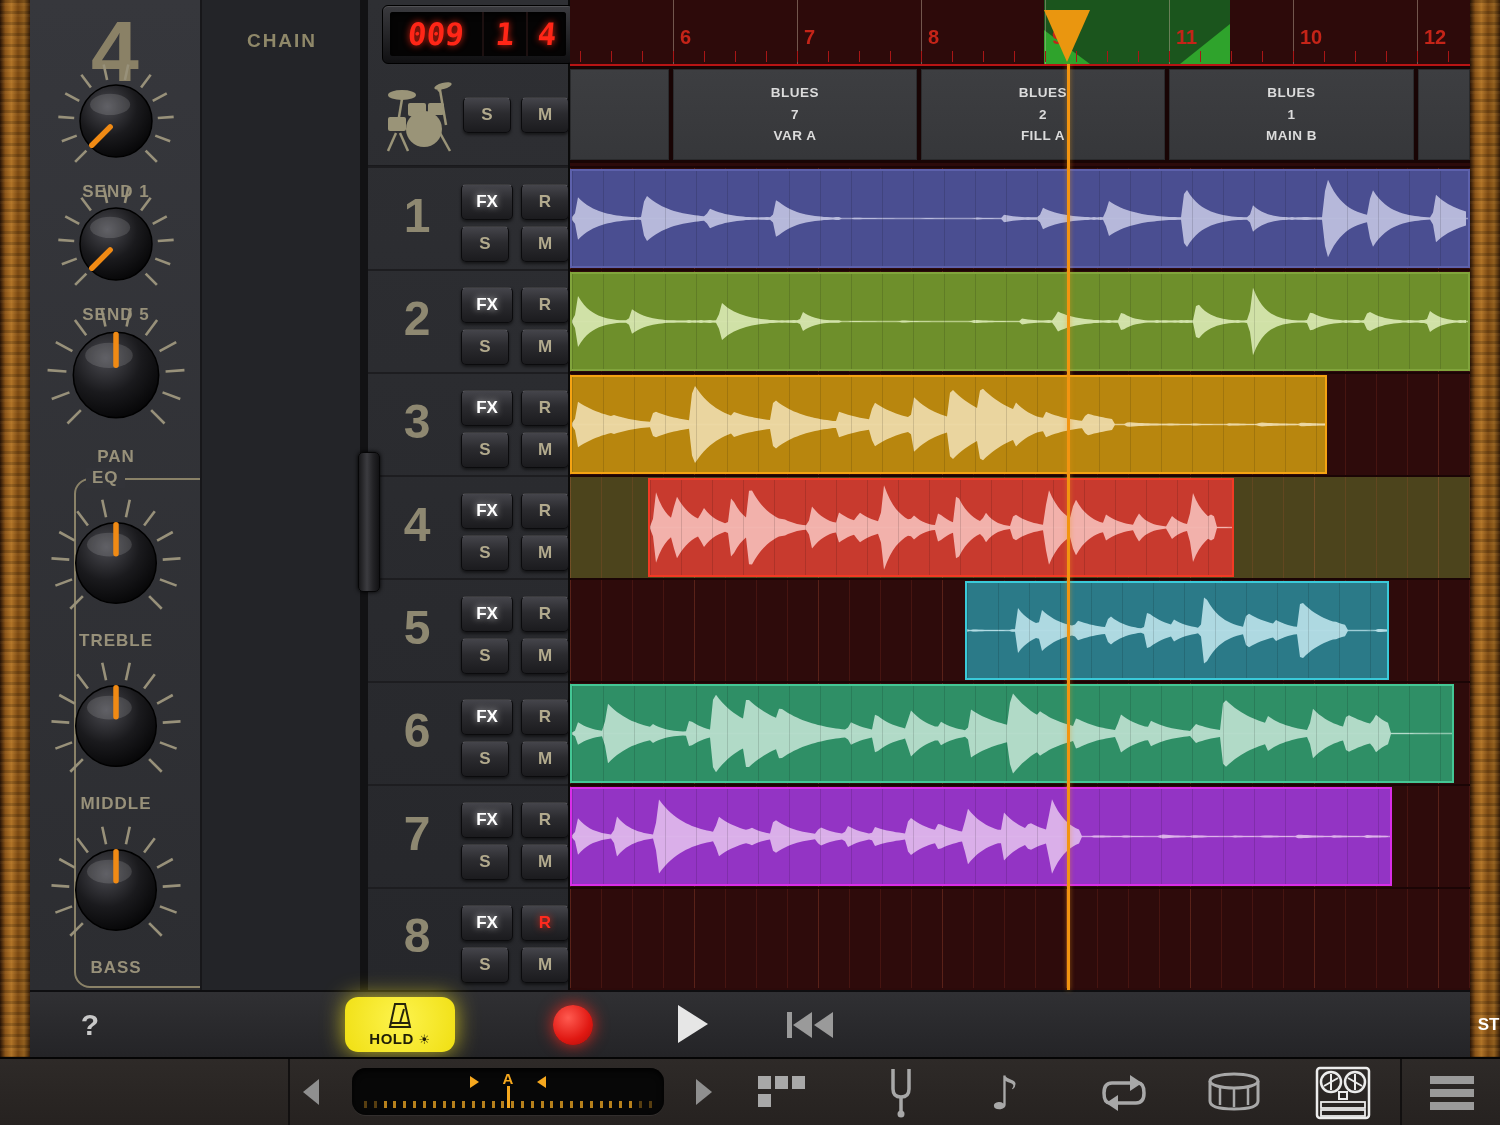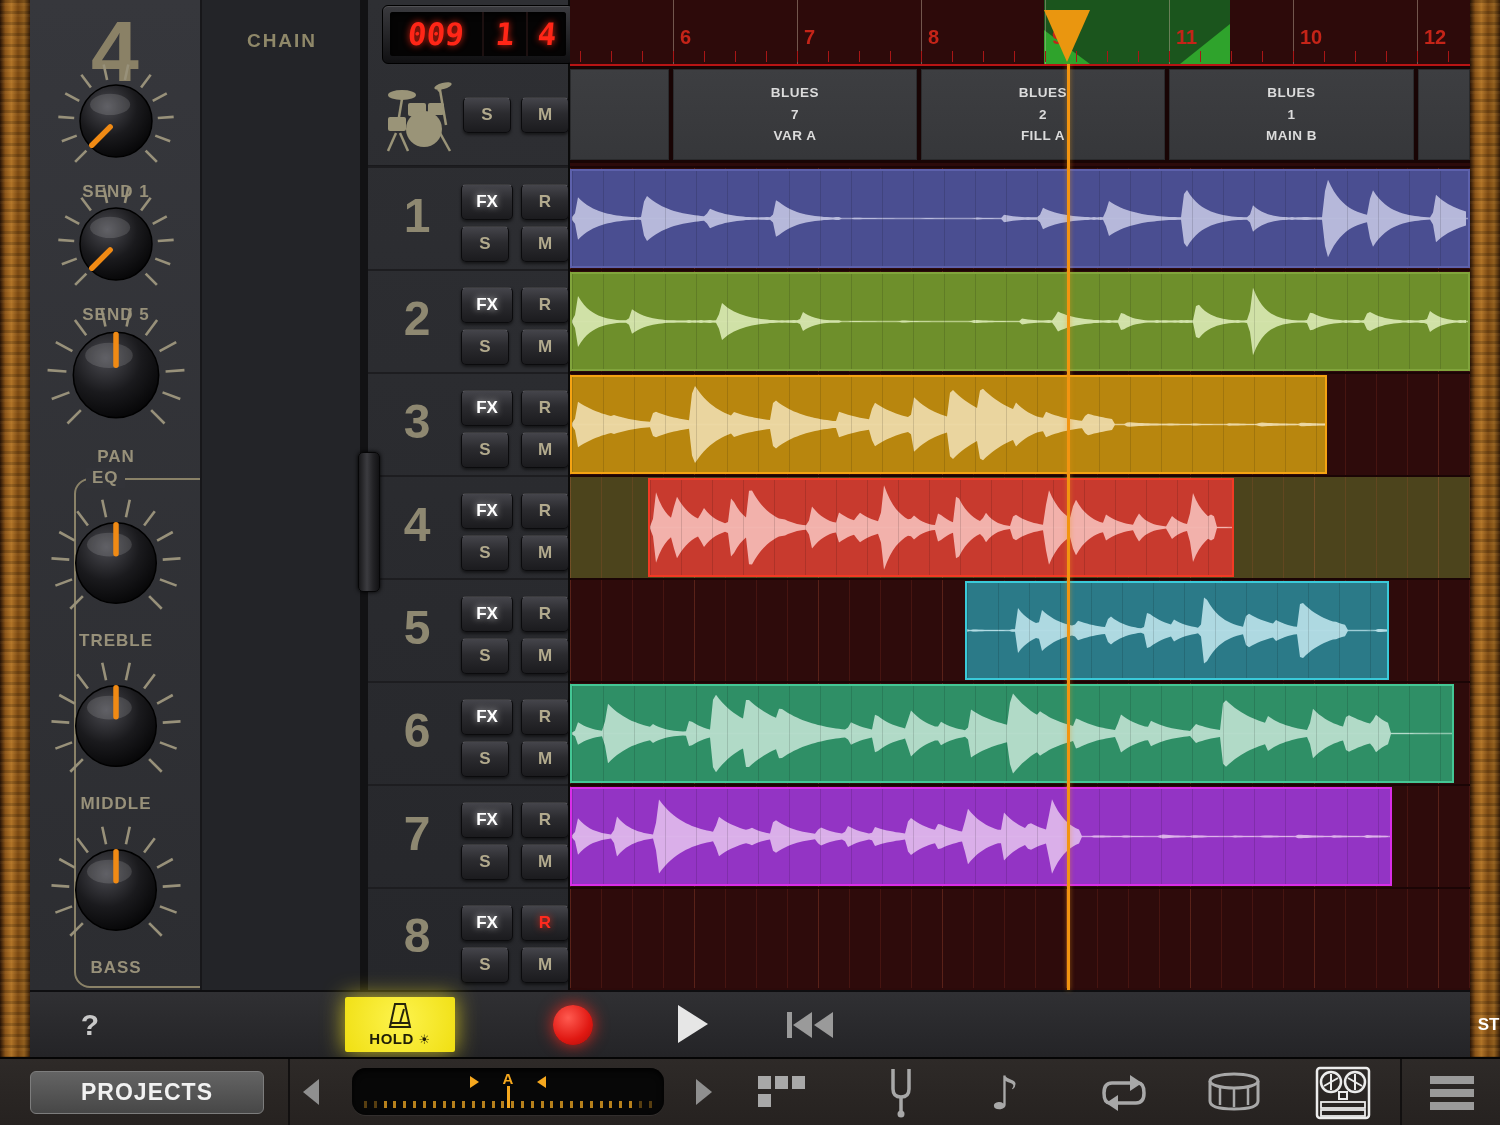--- a/index.html
+++ b/index.html
@@ -86,21 +86,21 @@
   .thumb{position:absolute;left:218px;width:124px;background:#1b1b1d;border:1px solid #0a0a0a;overflow:hidden;}
   .connector{position:absolute;left:279px;width:3px;background:#55544f;}
   
   #scrollhandle{left:358px;top:452px;width:20px;height:138px;border-radius:5px;z-index:50;
     background:linear-gradient(90deg,#19191b,#3c3c40 40%,#232326 70%,#121214);
     border:1px solid #060607;box-shadow:0 0 4px #000;}
   
   #toolbar{left:30px;top:990px;width:1440px;height:67px;
     background:linear-gradient(180deg,#303033,#242427);border-top:2px solid #0e0e10;box-sizing:border-box;}
   .tb-text{position:absolute;top:0;height:65px;display:flex;align-items:center;font-weight:bold;}
-  #holdbtn{position:absolute;left:315px;top:5px;width:110px;height:55px;border-radius:2px;
+  #holdbtn{position:absolute;left:315px;top:5px;width:110px;height:55px;border-radius:13px;
     background:radial-gradient(circle at 50% 40%,#fdf34d,#f0df12);
     box-shadow:0 0 22px rgba(250,232,30,.75);display:flex;flex-direction:column;align-items:center;justify-content:center;}
   #holdbtn .txt{color:#201f06;font-weight:bold;font-size:15px;letter-spacing:.5px;}
   #recbtn{position:absolute;left:523px;top:13px;width:40px;height:40px;border-radius:50%;
     background:radial-gradient(circle at 38% 32%,#ff5a50,#e01812 60%,#a80c08);
     box-shadow:0 0 16px rgba(255,40,30,.85);}
   #playbtn{position:absolute;left:648px;top:13px;width:0;height:0;
     border-left:30px solid #e6e6e6;border-top:19px solid transparent;border-bottom:19px solid transparent;}
   
   #bottombar{left:0;top:1057px;width:1500px;height:68px;background:linear-gradient(180deg,#2e2a28,#262220);
@@ -718,21 +718,20 @@
     <div id="playbtn"></div>
     <svg width="52" height="30" viewBox="0 0 52 30" style="position:absolute;left:755px;top:18px;">
       <rect x="2" y="2" width="5" height="26" fill="#9a9a9a"></rect>
       <polygon points="27,2 27,28 8,15" fill="#9a9a9a"></polygon>
       <polygon points="48,2 48,28 29,15" fill="#9a9a9a"></polygon>
     </svg>
     <div class="tb-text" style="left:1394px;width:118px;justify-content:flex-end;font-size:17px;color:#ffffff;">STUDIO</div>
   </div>
 
   <div id="bottombar" class="abs">
-    <div id="projectsbtn">PROJECTS</div>
     <div class="vdiv" style="left:288px;"></div>
     <div class="navarrow" style="left:303px;border-right:16px solid #8f8f8f;"></div>
     <div id="slider">
       <div class="amark">A</div>
       <div class="atri" style="left:118px;border-left:9px solid #f6a81e;"></div>
       <div class="atri" style="left:185px;border-right:9px solid #f6a81e;"></div>
       <div class="aline"></div>
       <div class="ticks">
           <i style="opacity: 0.45;"></i>
           <i style="opacity: 0.45;"></i>

